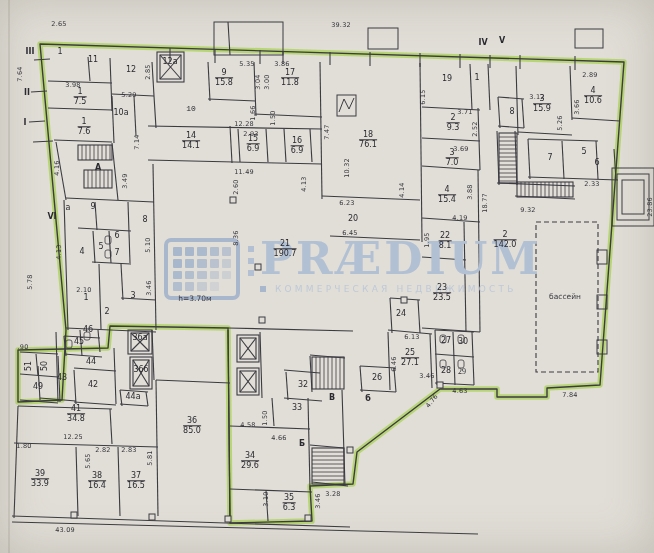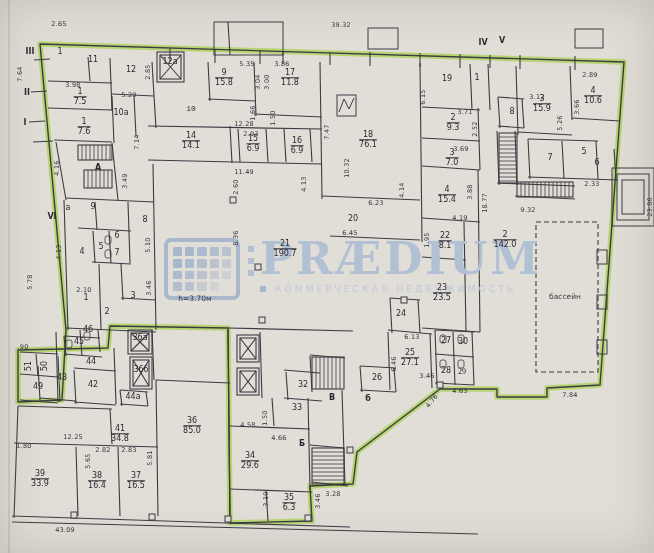--- a/index.html
+++ b/index.html
@@ -458,21 +458,21 @@
     <div class="room frac" style="left: 192px; top: 426px;"><span class="n">36</span><span class="a">85.0</span></div>
     <div class="room" style="left: 140px; top: 338px;">
       <span class="n">36а</span>
     </div>
     <div class="room" style="left: 141px; top: 370px;">
       <span class="n">36б</span>
     </div>
     <div class="room frac" style="left: 136px; top: 481px;"><span class="n">37</span><span class="a">16.5</span></div>
     <div class="room frac" style="left: 97px; top: 481px;"><span class="n">38</span><span class="a">16.4</span></div>
     <div class="room frac" style="left: 40px; top: 479px;"><span class="n">39</span><span class="a">33.9</span></div>
-    <div class="room frac" style="left: 76px; top: 434px; margin-left: 44px;"><span class="n">41</span><span class="a">34.8</span></div>
+    <div class="room frac" style="left: 76px; top: 414px;"><span class="n">41</span><span class="a">34.8</span></div>
     <div class="room" style="left: 93px; top: 385px;">
       <span class="n">42</span>
     </div>
     <div class="room" style="left: 62px; top: 378px;">
       <span class="n">43</span>
     </div>
     <div class="room" style="left: 91px; top: 362px;">
       <span class="n">44</span>
     </div>
     <div class="room" style="left: 133px; top: 397px;">
@@ -519,21 +519,21 @@
     <div class="dim" style="left: 244px; top: 172px;">11.49</div>
     <div class="dim" style="left: 327px; top: 132px; transform: translate(-50%, -50%) rotate(-90deg);">7.47</div>
     <div class="dim" style="left: 347px; top: 168px; transform: translate(-50%, -50%) rotate(-90deg);">10.32</div>
     <div class="dim" style="left: 57px; top: 168px; transform: translate(-50%, -50%) rotate(-90deg);">4.16</div>
     <div class="dim" style="left: 125px; top: 181px; transform: translate(-50%, -50%) rotate(-90deg);">3.49</div>
     <div class="dim" style="left: 236px; top: 187px; transform: translate(-50%, -50%) rotate(-90deg);">2.60</div>
     <div class="dim" style="left: 304px; top: 184px; transform: translate(-50%, -50%) rotate(-90deg);">4.13</div>
     <div class="dim" style="left: 402px; top: 190px; transform: translate(-50%, -50%) rotate(-90deg);">4.14</div>
     <div class="dim" style="left: 470px; top: 192px; transform: translate(-50%, -50%) rotate(-90deg);">3.88</div>
     <div class="dim" style="left: 485px; top: 203px; transform: translate(-50%, -50%) rotate(-90deg);">18.77</div>
-    <div class="dim" style="left: 347px; top: 203px; margin-left: 29px;">6.23</div>
+    <div class="dim" style="left: 347px; top: 203px;">6.23</div>
     <div class="dim" style="left: 350px; top: 233px;">6.45</div>
     <div class="dim" style="left: 528px; top: 210px;">9.32</div>
     <div class="dim" style="left: 592px; top: 184px;">2.33</div>
     <div class="dim" style="left: 650px; top: 207px; transform: translate(-50%, -50%) rotate(-90deg);">23.86</div>
     <div class="dim" style="left: 236px; top: 238px; transform: translate(-50%, -50%) rotate(-90deg);">8.36</div>
     <div class="dim" style="left: 460px; top: 218px;">4.19</div>
     <div class="dim" style="left: 427px; top: 240px; transform: translate(-50%, -50%) rotate(-90deg);">1.95</div>
     <div class="dim" style="left: 148px; top: 245px; transform: translate(-50%, -50%) rotate(-90deg);">5.10</div>
     <div class="dim" style="left: 59px; top: 252px; transform: translate(-50%, -50%) rotate(-90deg);">4.13</div>
     <div class="dim" style="left: 149px; top: 288px; transform: translate(-50%, -50%) rotate(-90deg);">3.46</div>

